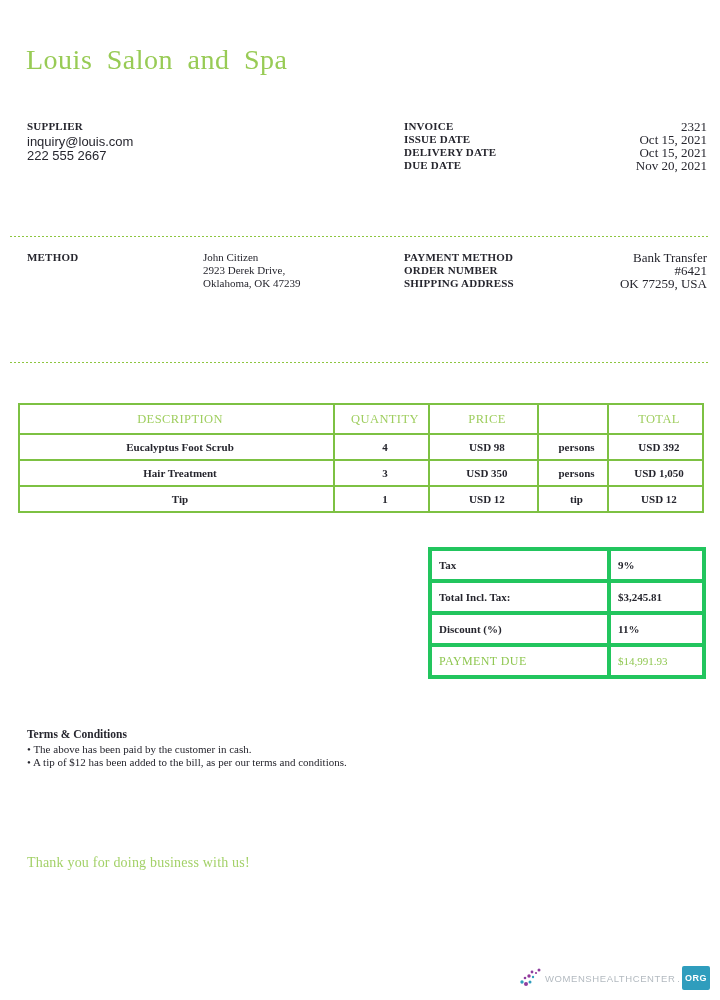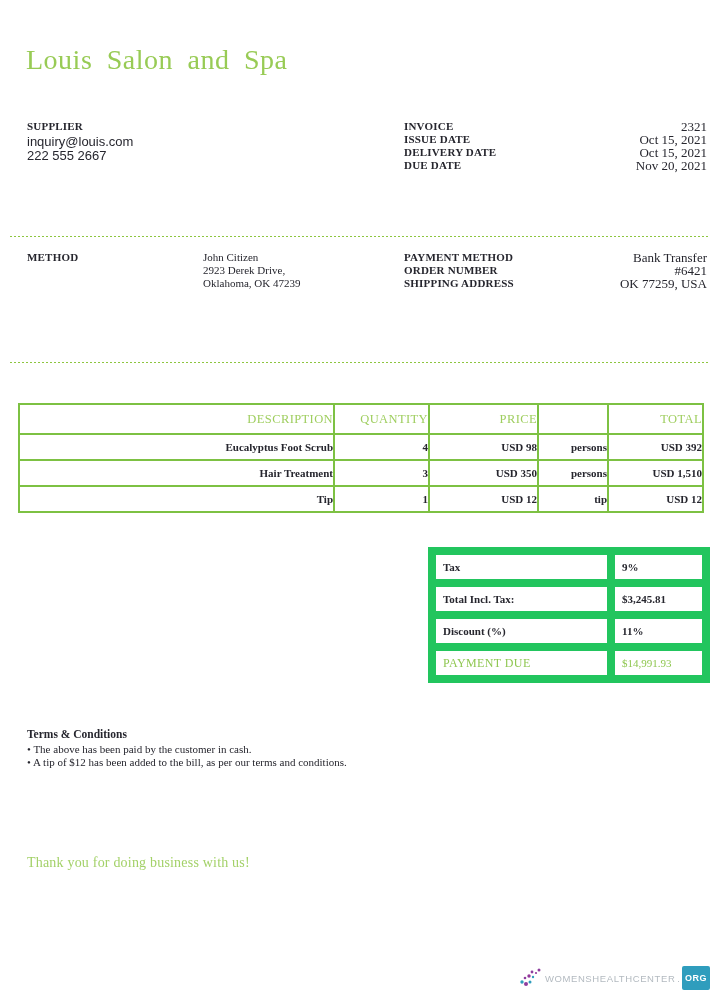--- a/index.html
+++ b/index.html
@@ -33,28 +33,28 @@
 
   .client-label { left:27px; top:251px; }
   .client-info  { left:203px; top:251px; line-height:13px; }
   .client-info div { font-size:11px; }
 
   .payment { left:404px; top:251px; width:303px; }
   .payment .meta-row { line-height:13px; }
 
   table { border-collapse:collapse; table-layout:fixed; }
   .items-table { left:18px; top:403px; width:684px; }
-  .items-table th, .items-table td { border:2px solid #7dc143; text-align:right; padding-left:7px; }
+  .items-table th, .items-table td { border:2px solid #7dc143; text-align:center; padding-left:7px; }
   .items-table th {
     height:30px; font-size:12.5px; font-weight:normal; color:#9fce5f; letter-spacing:.4px;
   }
   .items-table td { height:26px; font-size:11px; font-weight:bold; }
 
   .totals-table { left:428px; top:547px; width:274px; }
-  .totals-table td { border:8px solid #22c55e; text-align:left; padding-left:7px; height:32px; font-size:11px; font-weight:bold; }
+  .totals-table td { border:4px solid #22c55e; text-align:left; padding-left:7px; height:32px; font-size:11px; font-weight:bold; }
   .totals-table .due td { color:#8fc751; font-weight:normal; }
   .totals-table .due td.due-label { font-size:12px; letter-spacing:.4px; }
 
   .terms { left:27px; top:728px; line-height:13.5px; }
   .terms-title { font-weight:bold; font-size:11.5px; margin-bottom:1px; }
   .terms-item { font-size:11px; }
 
   .thankyou { left:27px; top:855px; font-size:14px; color:#a3d168; letter-spacing:.2px; }
 
   .logo { right:10px; top:964px; display:flex; align-items:center; gap:2px;
@@ -143,21 +143,21 @@
       <td>4</td>
       <td>USD 98</td>
       <td>persons</td>
       <td>USD 392</td>
     </tr>
     <tr>
       <td>Hair Treatment</td>
       <td>3</td>
       <td>USD 350</td>
       <td>persons</td>
-      <td>USD 1,510</td>
+      <td>USD 1,050</td>
     </tr>
     <tr>
       <td>Tip</td>
       <td>1</td>
       <td>USD 12</td>
       <td>tip</td>
       <td>USD 12</td>
     </tr>
   </tbody>
     </table>

